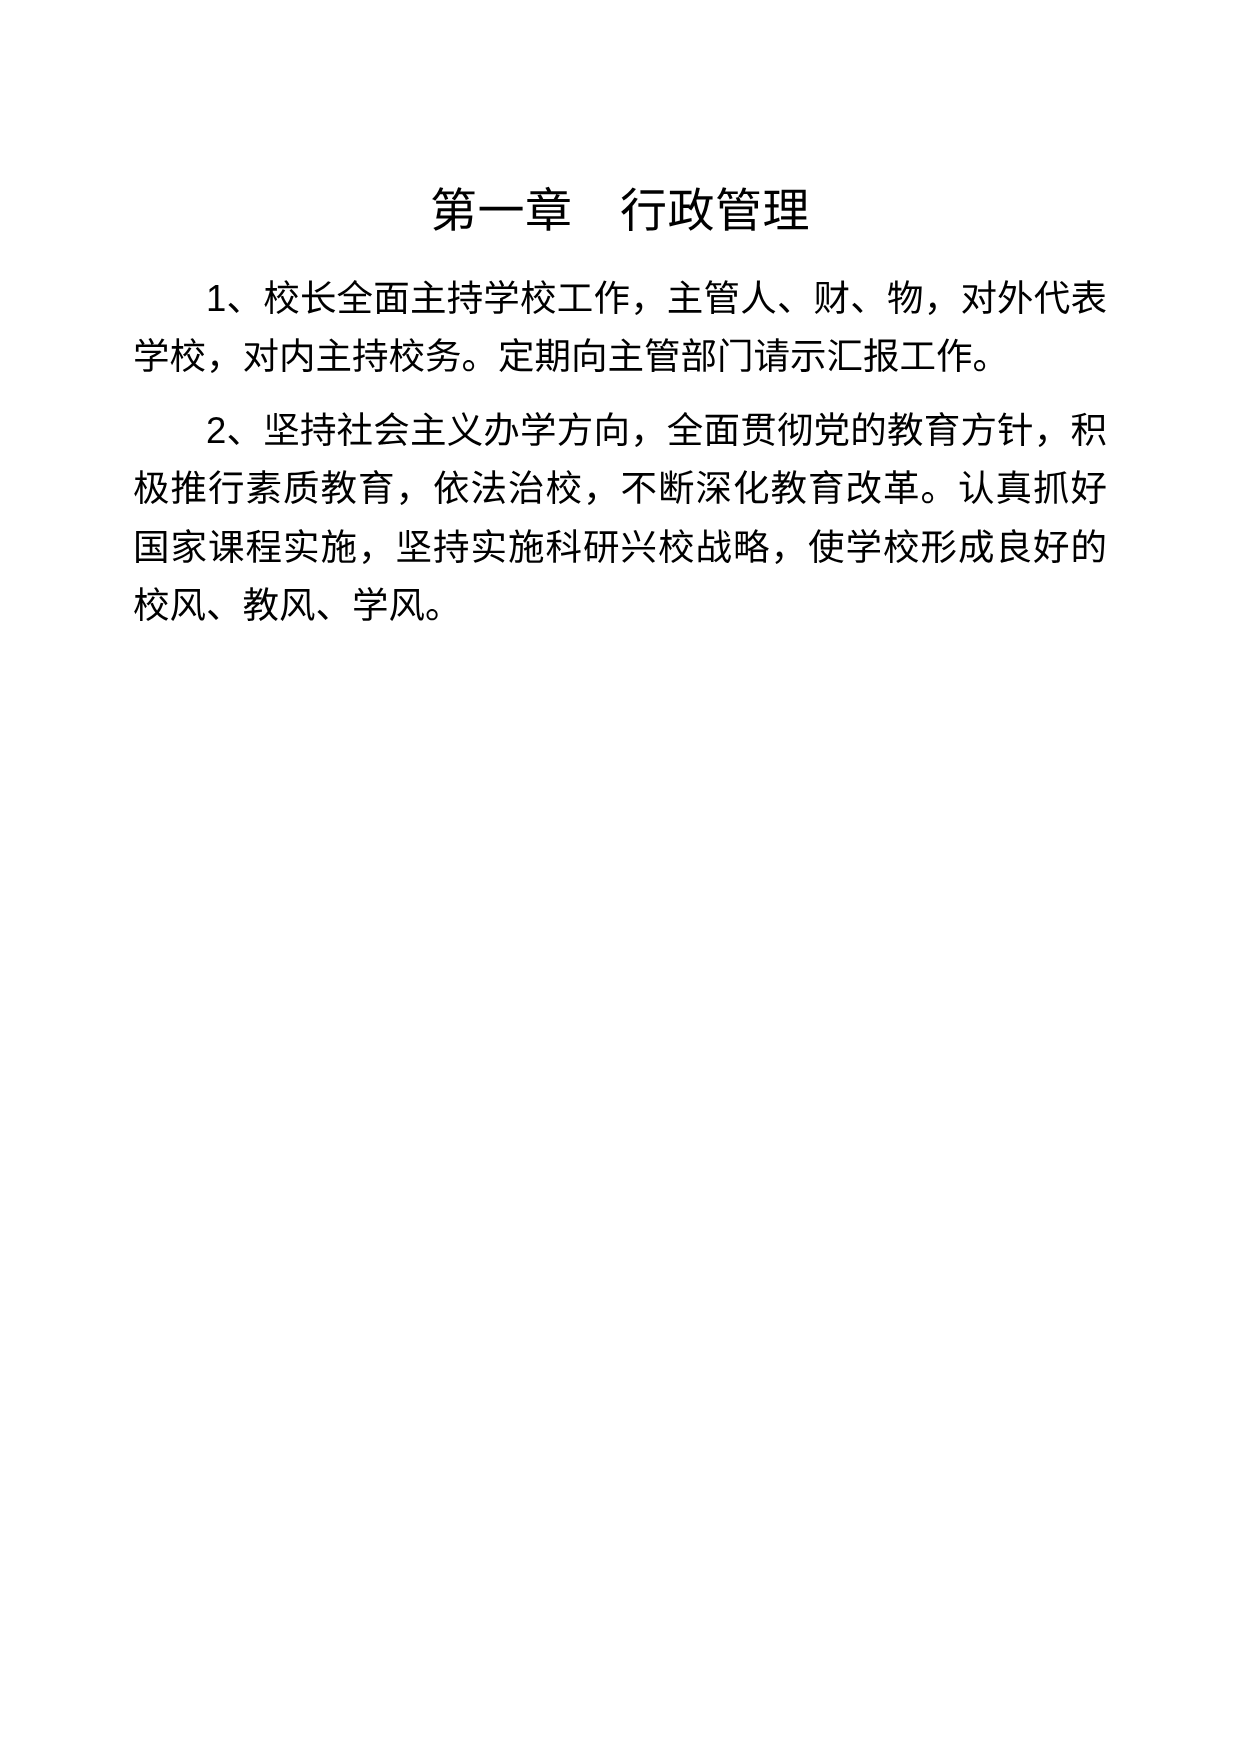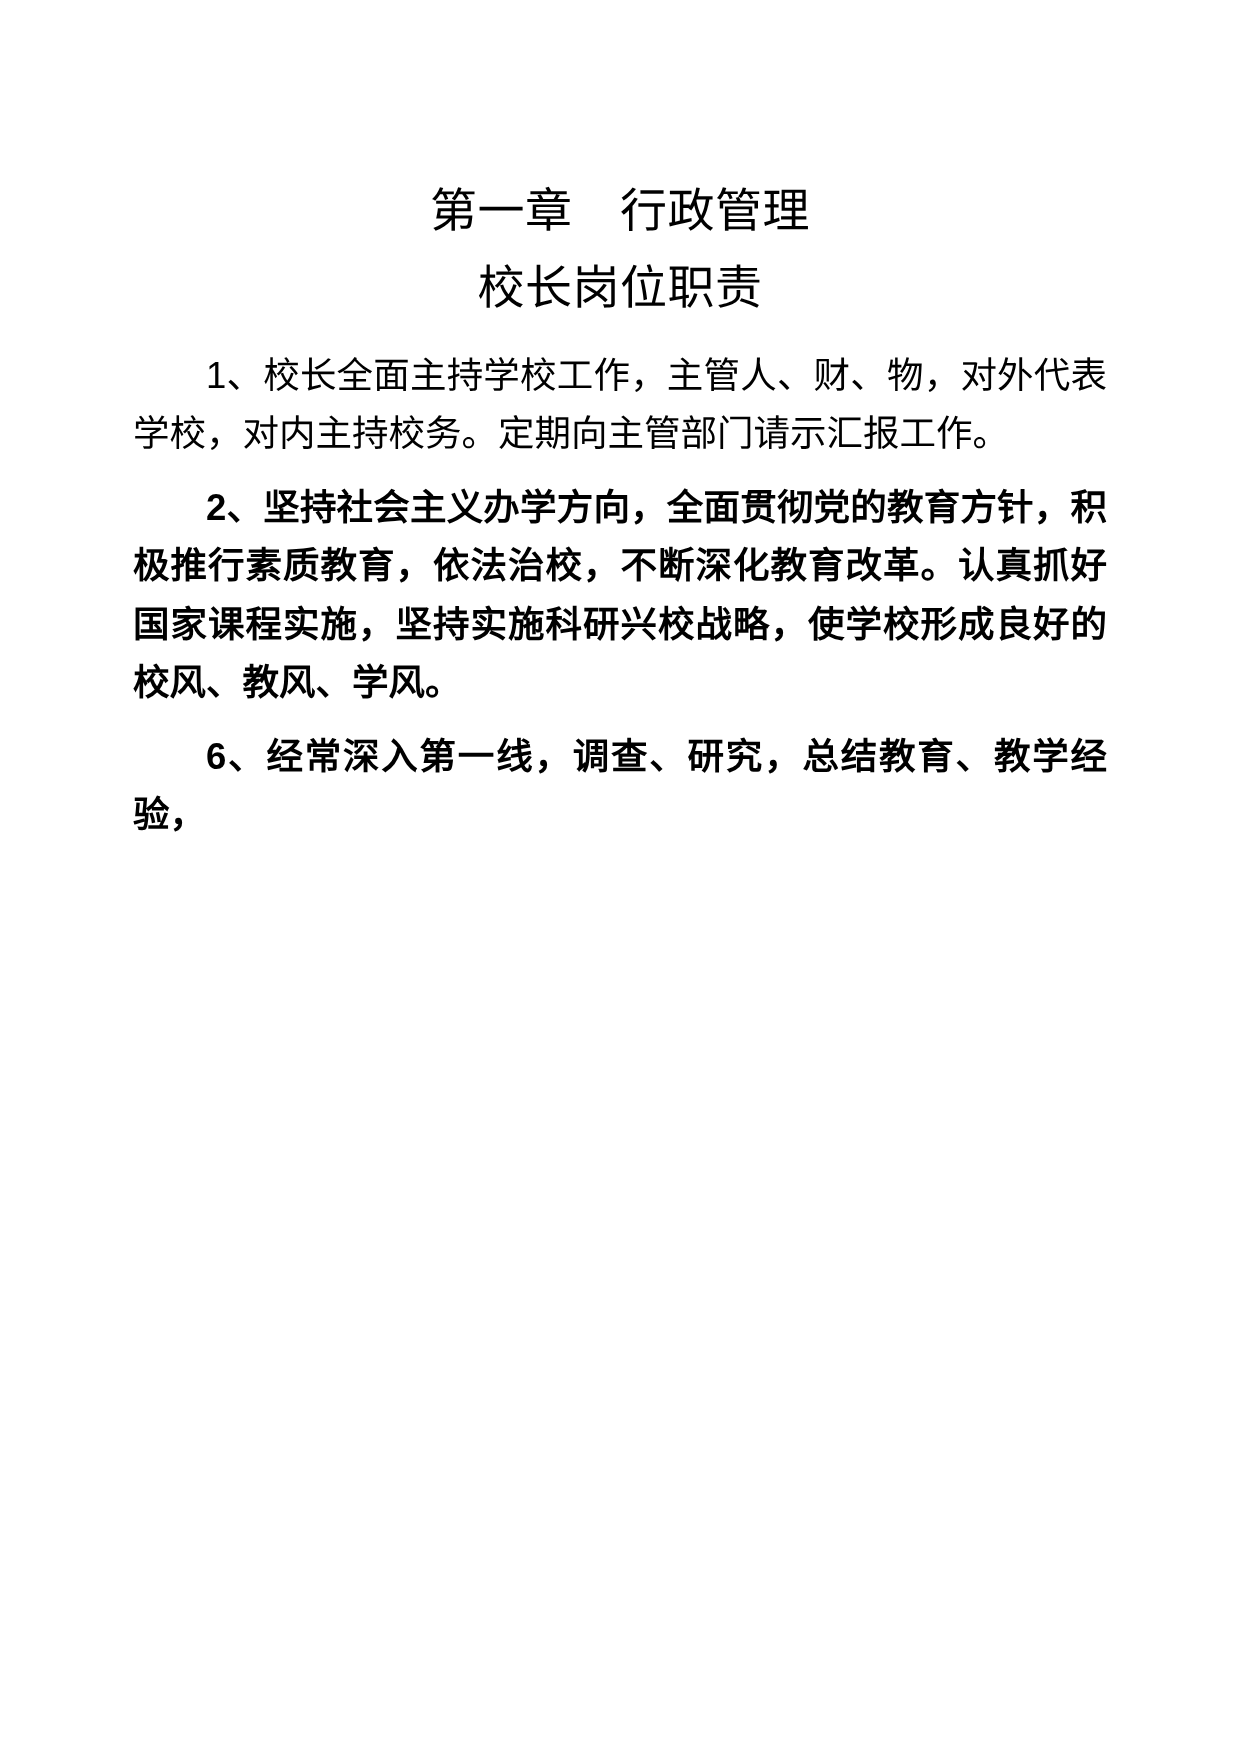--- a/index.html
+++ b/index.html
@@ -59,33 +59,30 @@
     text-indent: 73px;
     margin: 15px;
     padding: 0;
     word-break: break-all;
   }
   .body-item.first {
     margin-top: 29px;
   }
   .body-item + .body-item {
     margin-top: 0;
-    font-weight: bold;
   }
 </style>
 </head>
 <body>
 
 <div class="page">
   <div class="content">
 
     <h1 class="doc-title">第一章　行政管理</h1>
 
-    <h2 class="doc-subtitle">校长岗位职责</h2>
 
     <div class="body-list">
       <p class="body-item first">1、校长全面主持学校工作，主管人、财、物，对外代表学校，对内主持校务。定期向主管部门请示汇报工作。</p>
       <p class="body-item">2、坚持社会主义办学方向，全面贯彻党的教育方针，积极推行素质教育，依法治校，不断深化教育改革。认真抓好国家课程实施，坚持实施科研兴校战略，使学校形成良好的校风、教风、学风。</p>
-      <p class="body-item">6、经常深入第一线，调查、研究，总结教育、教学经验，</p>
     </div>
 
   </div>
 </div>
 
 </body></html>

